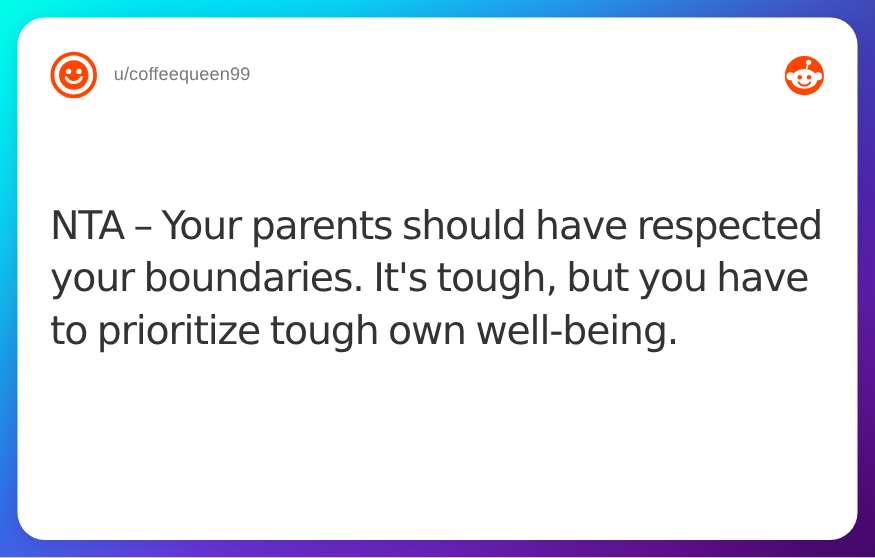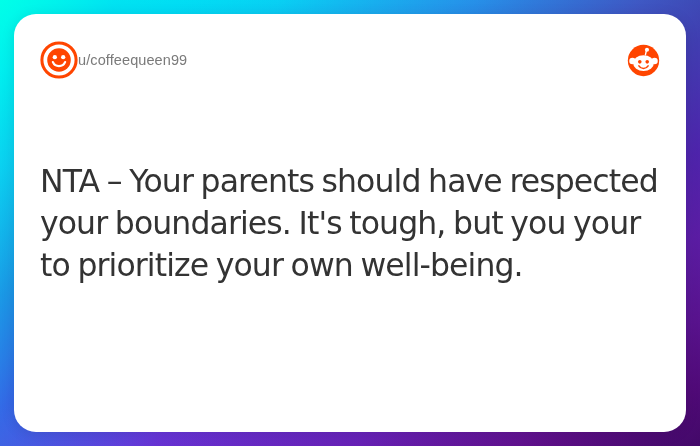--- a/index.html
+++ b/index.html
@@ -70,20 +70,21 @@
     right: 0;
     height: 92px;
     display: flex;
     align-items: center;
     padding: 0 26px 0 26px;
     box-sizing: border-box;
   }
   .user-block {
     display: flex;
     align-items: center;
+    gap: 13px;
   }
   .avatar {
     width: 38px;
     height: 38px;
     flex: 0 0 38px;
     display: block;
   }
   .username {
     font-family: "Liberation Sans", sans-serif;
     font-size: 14.5px;
@@ -155,17 +156,17 @@
 
         <circle cx="15.5" cy="21.6" r="2.2" fill="#FF4500"></circle>
         <circle cx="24.5" cy="21.6" r="2.2" fill="#FF4500"></circle>
 
         <path d="M14.4 26.6 A6.6 6.6 0 0 0 25.6 26.6" fill="none" stroke="#FF4500" stroke-width="1.9" stroke-linecap="round"></path>
       </svg>
 
     </div>
 
     <div class="card-body">
-      <p class="post-text">NTA – Your parents should have respected your boundaries. It's tough, but you your to prioritize your own well-being.</p>
+      <p class="post-text">NTA – Your parents should have respected your boundaries. It's tough, but you have to prioritize tough own well-being.</p>
     </div>
 
   </div>
 </div>
 
 </body></html>

